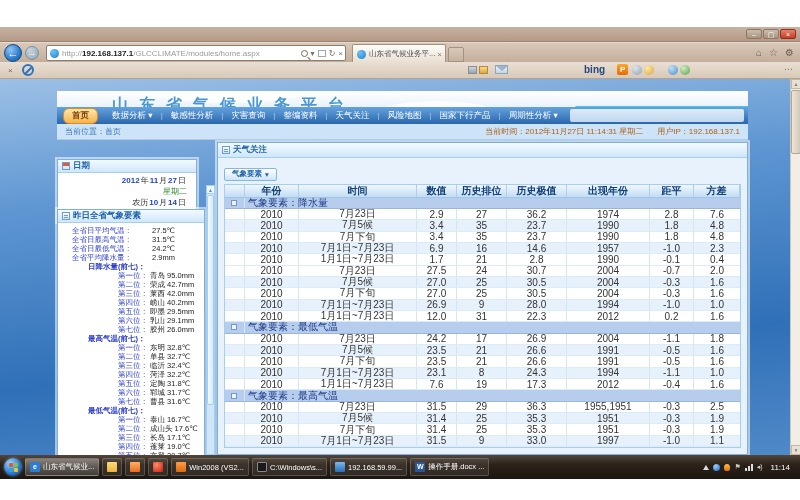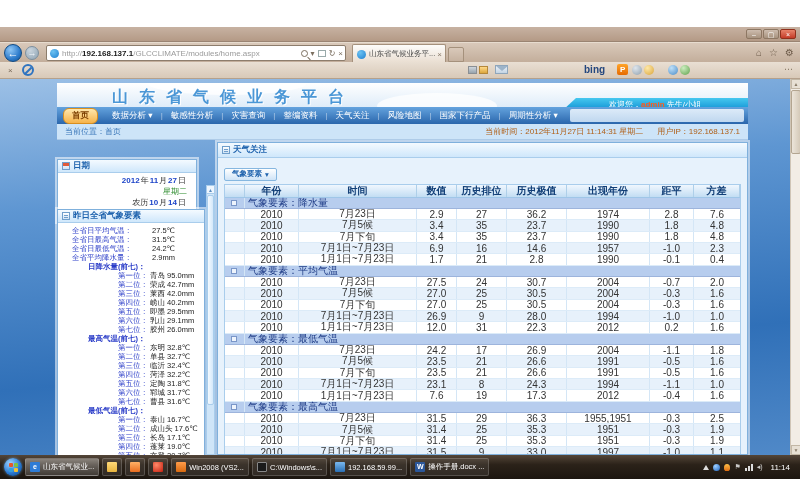--- a/index.html
+++ b/index.html
@@ -61,21 +61,21 @@
   .cmd-dots{position:absolute;right:6px;top:2px;color:#8a7b68;font-size:9px;letter-spacing:1px;}
 
   
   .viewport{position:absolute;top:79px;left:0;width:800px;height:376px;overflow:hidden;
     background:linear-gradient(175deg,#9cc0e6 0%,#5e96d2 30%,#3070b8 70%,#5089c8 100%);}
   .vscroll{position:absolute;right:0;top:0;width:10px;height:376px;background:#f2ede5;border-left:1px solid #cfc5b6;}
   .vscroll .arr{position:absolute;left:0;width:10px;height:10px;background:#e7e0d4;border:1px solid #c2b7a5;font-size:5px;line-height:9px;text-align:center;color:#8a7d6a;}
   .vscroll .thumb{position:absolute;left:0;top:11px;width:10px;height:64px;background:linear-gradient(90deg,#ece5da,#d4c9b8);border:1px solid #b3a590;border-radius:2px;}
 
   .page-col{position:absolute;left:57px;top:0;width:691px;height:376px;}
-  .phdr{position:absolute;left:0;top:4px;width:691px;height:28px;background:linear-gradient(#ffffff,#d9e9f8);overflow:hidden;}
+  .phdr{position:absolute;left:0;top:12px;width:691px;height:28px;background:linear-gradient(#ffffff,#d9e9f8);overflow:hidden;}
   .phdr .cloud{position:absolute;background:rgba(255,255,255,.75);border-radius:50%;}
   .ptitle{position:absolute;left:55px;top:4px;font-size:16px;font-weight:bold;color:#4b97d6;letter-spacing:11px;text-shadow:1px 1px 0 #fff;white-space:nowrap;}
   .ribbon{position:absolute;right:0;top:15px;width:186px;height:13px;
     background:linear-gradient(#46c8ef,#0d8ed2);clip-path:polygon(14px 0,100% 0,100% 100%,0 100%);
     font-size:8px;color:#fff;text-align:center;line-height:13px;}
   .ribbon b{color:#ff5a1e;font-weight:bold;}
 
   .pnav{position:absolute;left:0;top:28px;width:691px;height:17px;
     background:linear-gradient(#64a3de,#2a66ac);display:flex;align-items:center;padding-left:6px;font-size:8.5px;}
   .nav-item{color:#fff;padding:1px 8px;white-space:nowrap;}
@@ -462,26 +462,20 @@
                 <span class="cell c0"></span>
                 <span class="cell c1">2010</span>
                 <span class="cell c2">1月1日~7月23日</span>
                 <span class="cell c3">1.7</span>
                 <span class="cell c4">21</span>
                 <span class="cell c5">2.8</span>
                 <span class="cell c6">1990</span>
                 <span class="cell c7">-0.1</span>
                 <span class="cell c8">0.4</span>
               </div>
-              <div class="trow grp">
-                <span class="cell c0">
-                  <span class="gbox"></span>
-                </span>
-                <span class="glabel">气象要素：平均气温</span>
-              </div>
               <div class="trow">
                 <span class="cell c0"></span>
                 <span class="cell c1">2010</span>
                 <span class="cell c2">7月23日</span>
                 <span class="cell c3">27.5</span>
                 <span class="cell c4">24</span>
                 <span class="cell c5">30.7</span>
                 <span class="cell c6">2004</span>
                 <span class="cell c7">-0.7</span>
                 <span class="cell c8">2.0</span>

